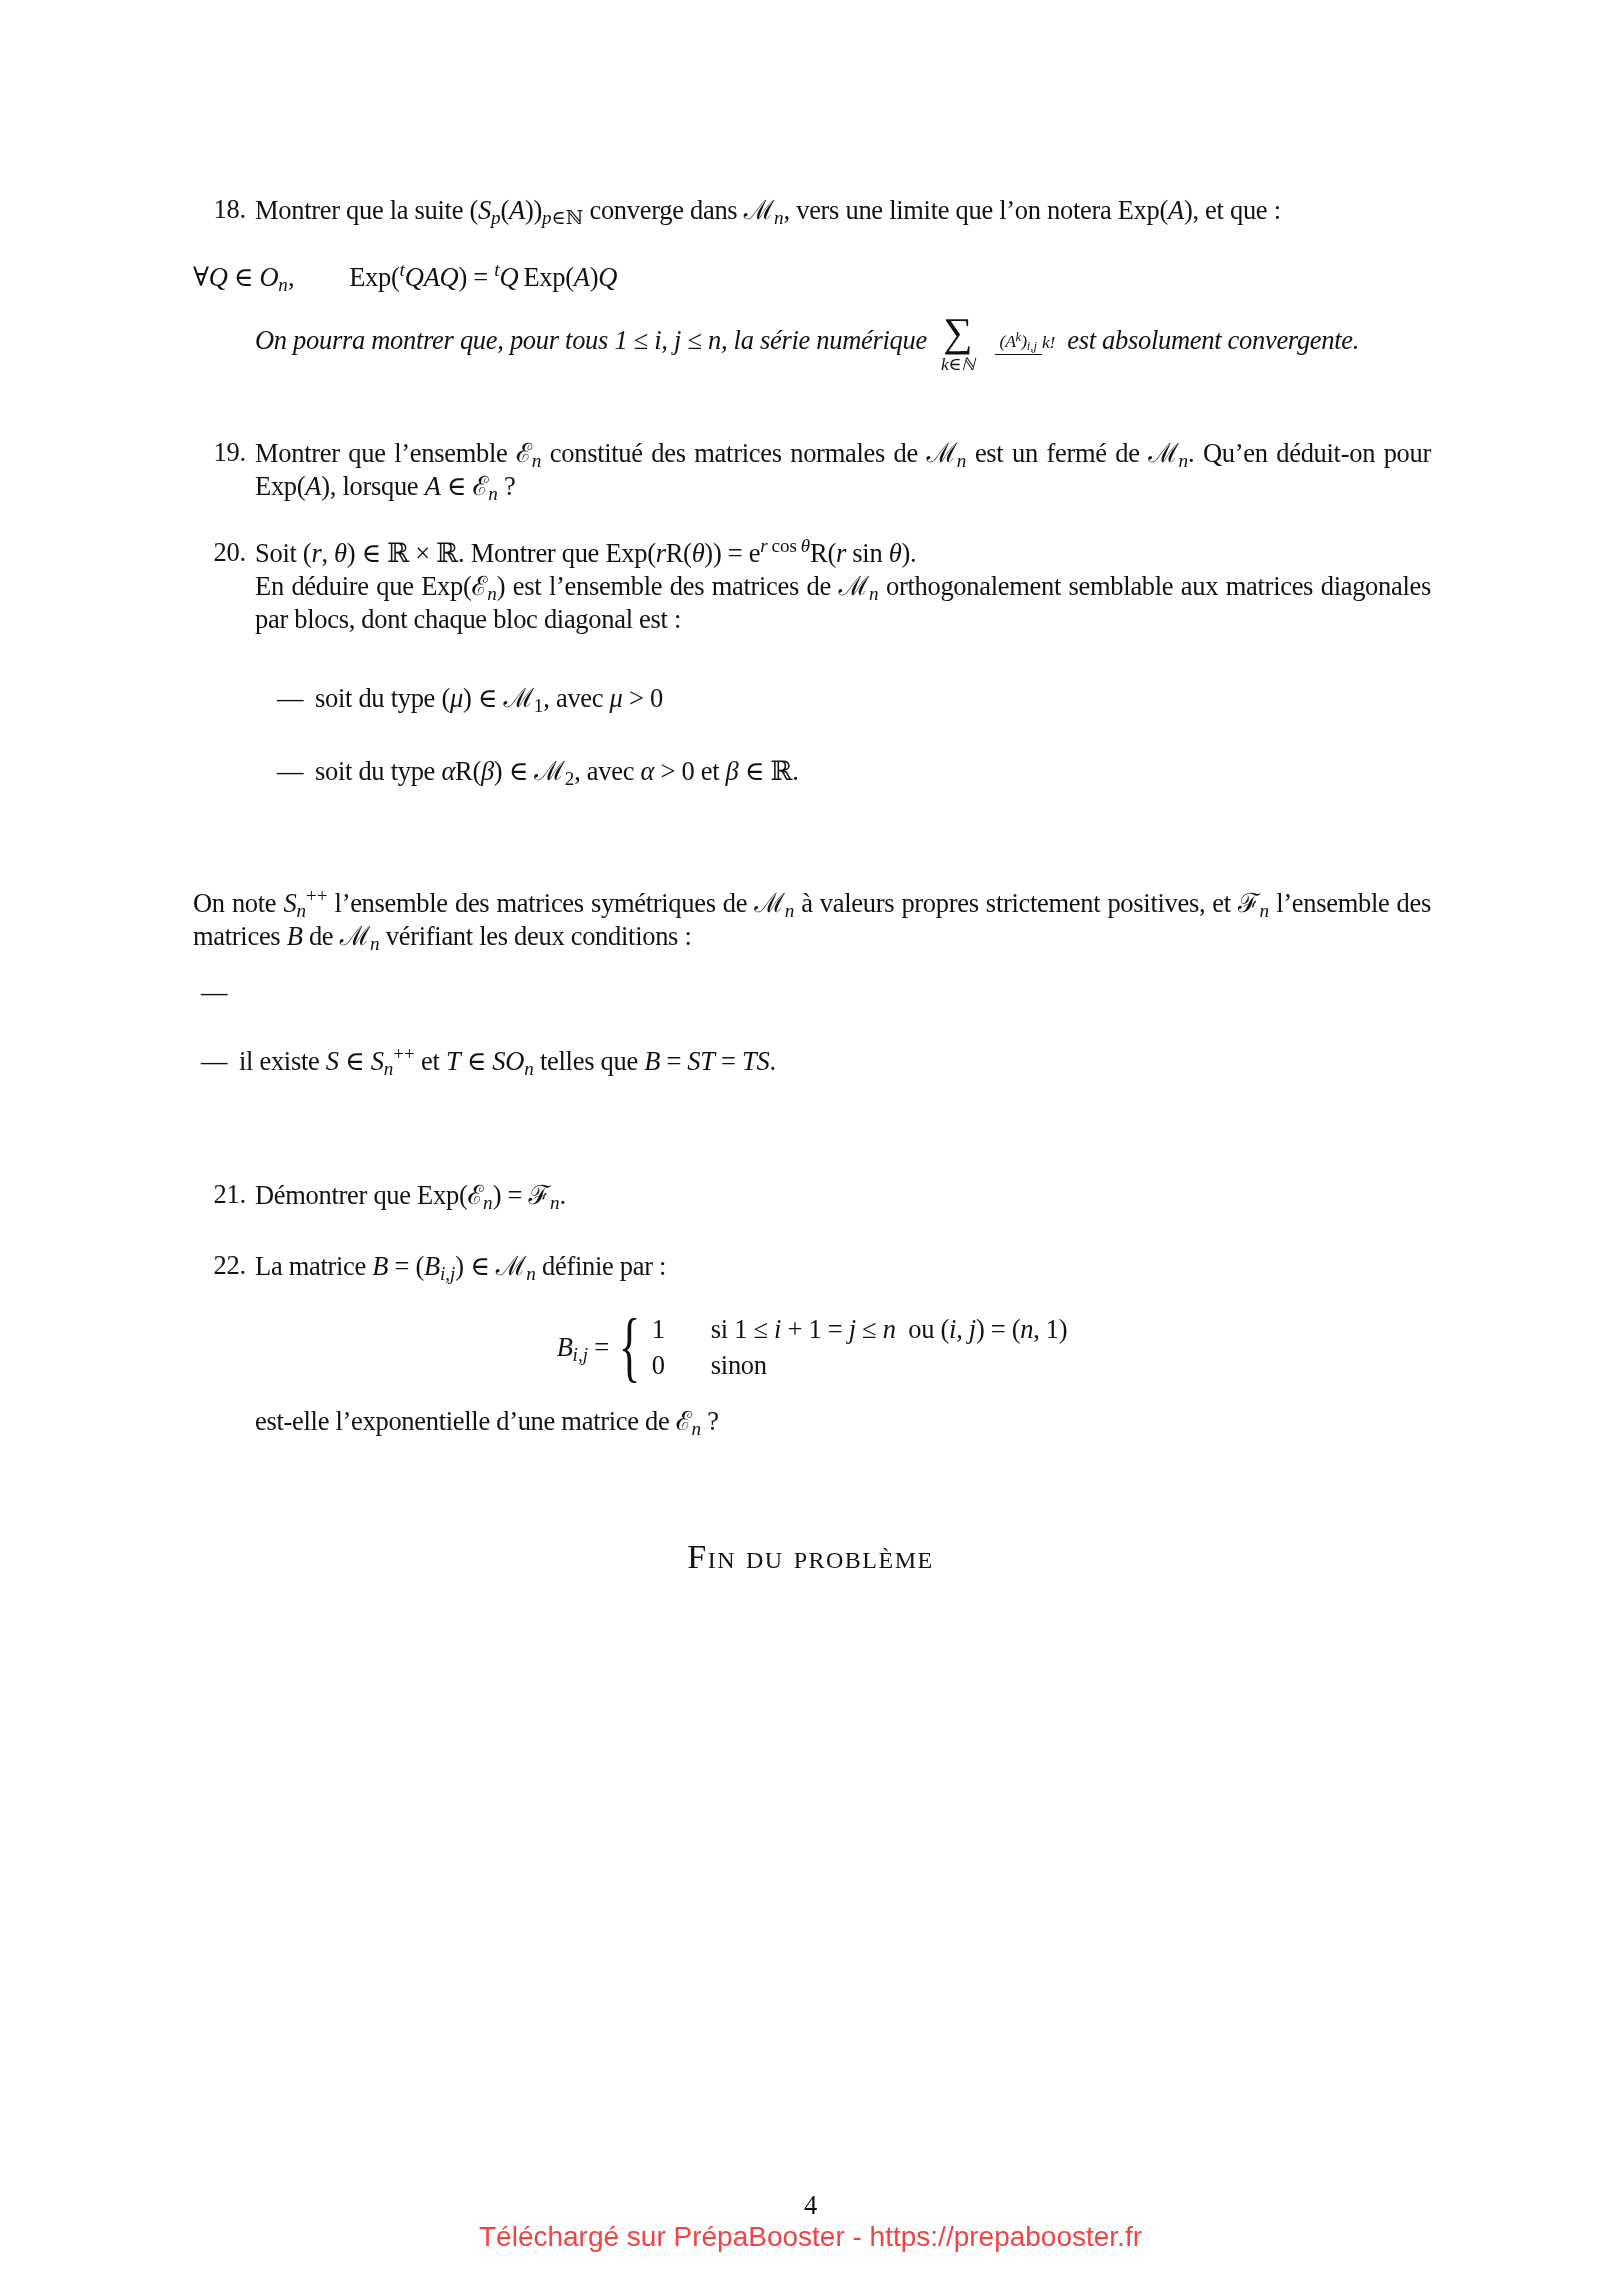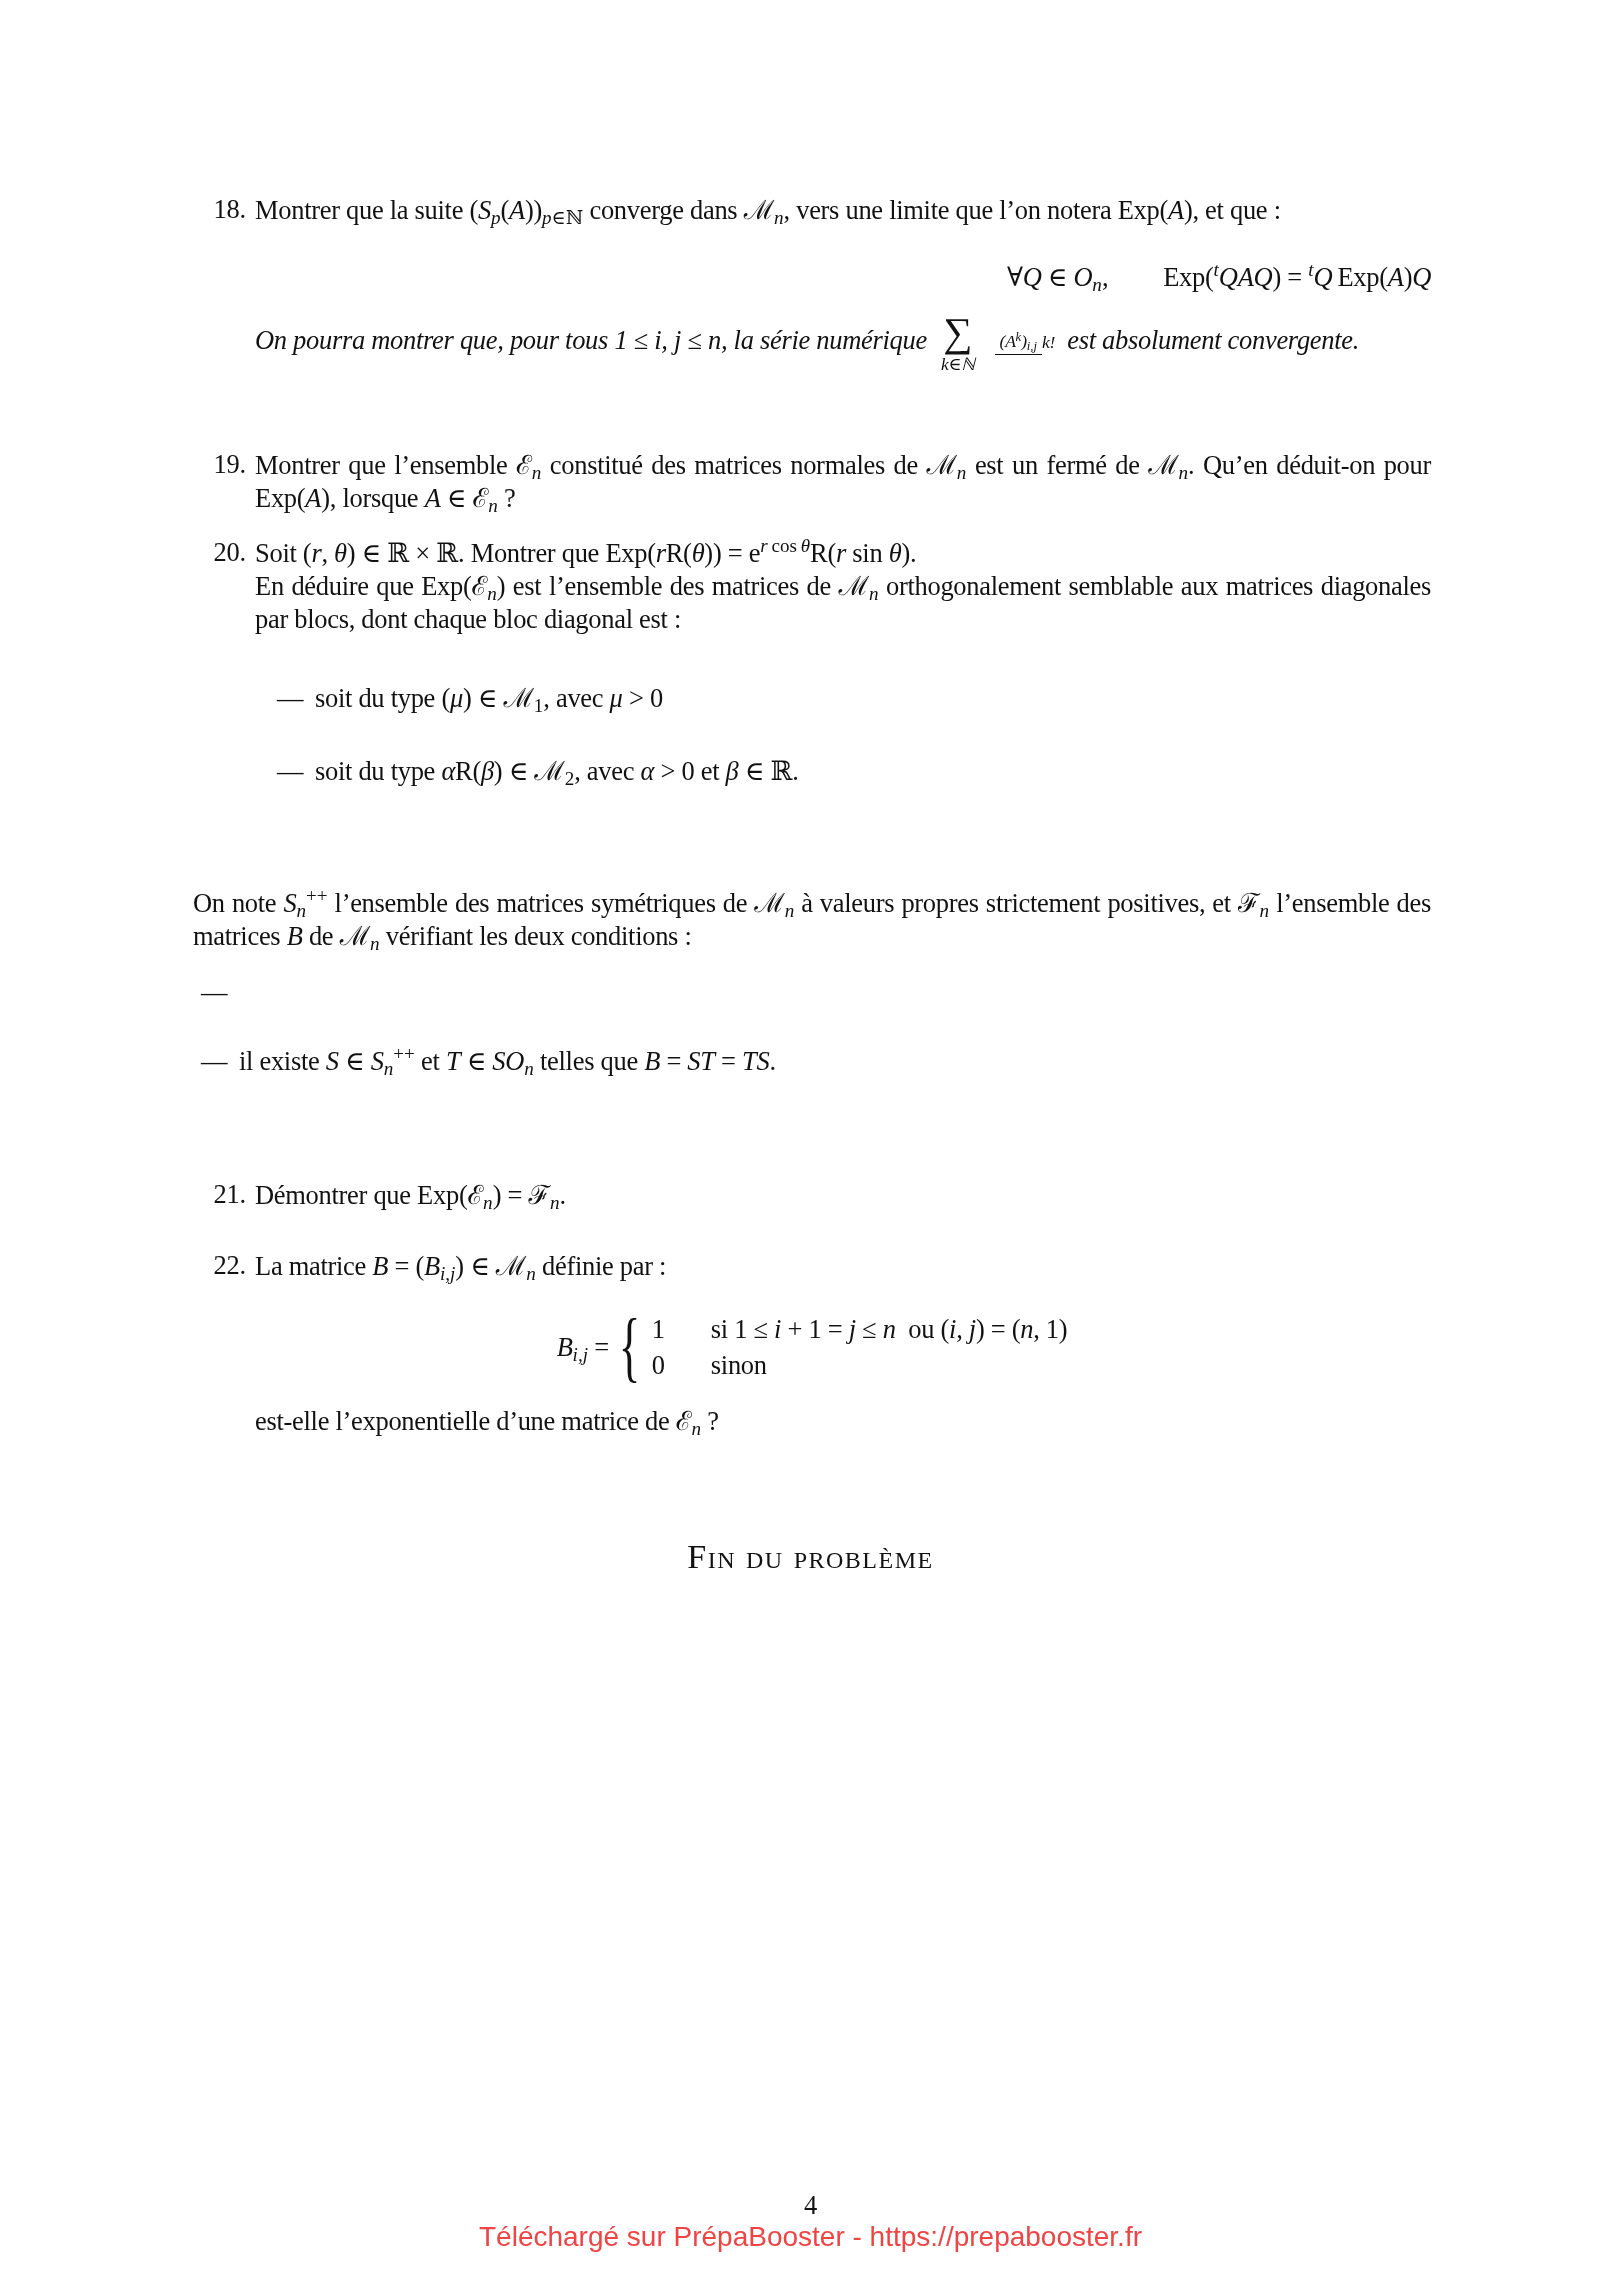--- a/index.html
+++ b/index.html
@@ -17,21 +17,21 @@
   .abs{position:absolute;}
   
   .item{left:193px;width:1238px;}
   .inum{position:absolute;left:20.6px;top:0;}
   .itext{margin-left:62px;text-align:justify;line-height:33px;}
   i{font-style:italic;}
   sub,sup{font-size:0.72em;letter-spacing:0;line-height:0;}
   sup{vertical-align:0.5em;}
   sub{vertical-align:-0.25em;}
   
-  .eqline{left:193px;width:1238px;text-align:right;line-height:37px;}
+  .eqline{left:193px;width:1238px;text-align:left;line-height:37px;}
   .qquad{display:inline-block;width:55px;}
   
   .note18{left:193px;width:1238px;}
   .note18 .itext{font-style:italic;}
   .bigop{display:inline-flex;flex-direction:column;align-items:center;vertical-align:middle;line-height:1;margin:0 7.8px;font-style:normal;}
   .sigma{font-size:41px;line-height:1;}
   .oplim{font-size:17.6px;margin-top:2.9px;font-style:italic;}
   .frac{display:inline-flex;flex-direction:row;align-items:flex-start;vertical-align:middle;margin:0 5.9px;font-style:italic;}
   .frac .num{font-size:17.6px;line-height:1.25;padding:0 4.9px 1px 4.9px;border-bottom:1.6px solid #121212;}
   .frac .den{font-size:17.6px;line-height:1.3;}
@@ -76,21 +76,21 @@
           <span class="oplim"><i>k</i>∈ℕ</span>
         </span>
       <span class="frac">
           <span class="num">(<i>A<sup>k</sup></i>)<sub><i>i</i>,<i>j</i></sub></span>
           <span class="den"><i>k</i>!</span>
         </span>
       <span>est absolument convergente.</span>
     </div>
   </div>
 
-  <div class="abs item" style="top:437px;margin-top:12px;">
+  <div class="abs item" style="top:437px;">
     <span class="inum">19.</span>
     <div class="itext">Montrer que l’ensemble ℰ<sub><i>n</i></sub> constitué des matrices normales de ℳ<sub><i>n</i></sub> est un fermé de ℳ<sub><i>n</i></sub>. Qu’en déduit-on pour Exp(<i>A</i>), lorsque <i>A</i> ∈ ℰ<sub><i>n</i></sub>&nbsp;?</div>
   </div>
 
   <div class="abs item" style="top:537px;">
     <span class="inum">20.</span>
     <div class="itext">Soit (<i>r</i>, <i>θ</i>) ∈ ℝ × ℝ. Montrer que Exp(<i>r</i>R(<i>θ</i>)) = e<sup><i>r</i> cos <i>θ</i></sup>R(<i>r</i> sin <i>θ</i>).<br>En déduire que Exp(ℰ<sub><i>n</i></sub>) est l’ensemble des matrices de ℳ<sub><i>n</i></sub> orthogonalement semblable aux matrices diagonales par blocs, dont chaque bloc diagonal est :</div>
   </div>
 
   <div class="abs bullet b-q20" style="top:682px;">

